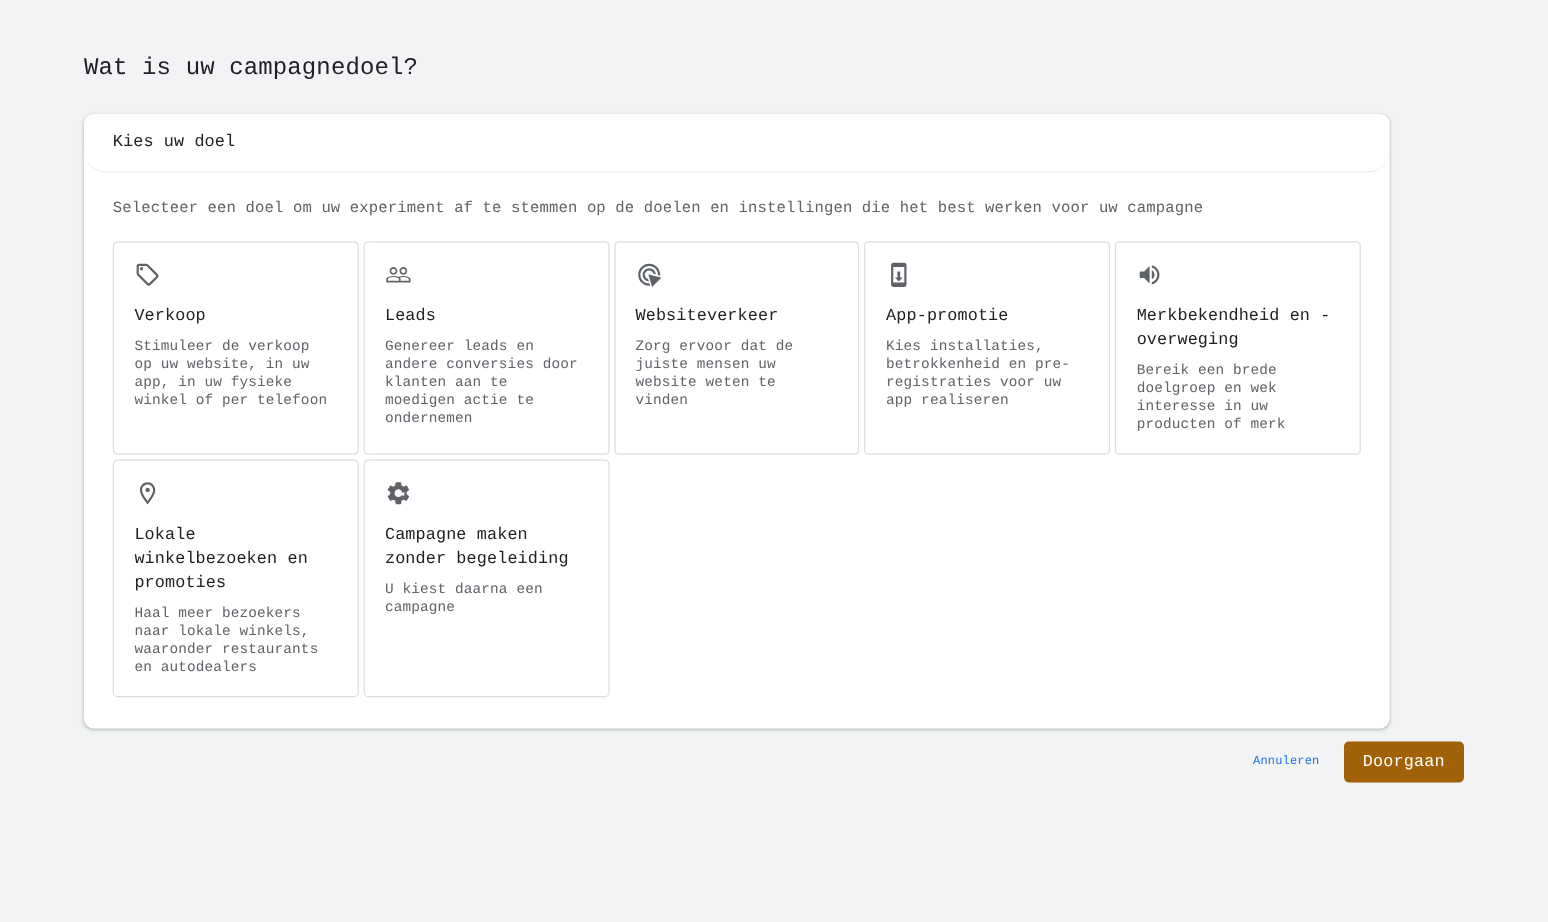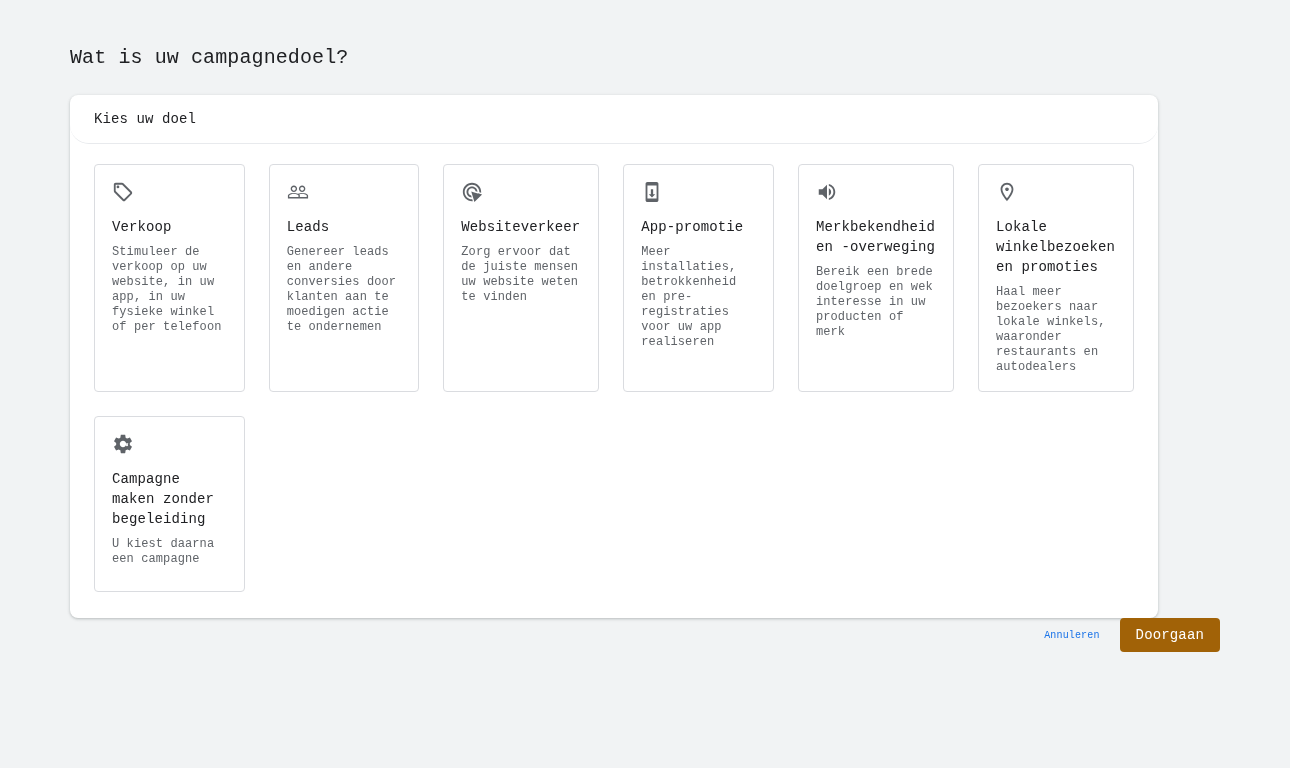--- a/index.html
+++ b/index.html
@@ -65,22 +65,22 @@
     font-size: 13px;
     color: #5f6368;
     line-height: 20px;
     letter-spacing: 0.1px;
     margin-bottom: 17px;
   }
 
   
   .goal-grid {
     display: grid;
-    grid-template-columns: repeat(6, 1fr);
-    gap: 24px;
+    grid-template-columns: repeat(5, 1fr);
+    gap: 4px;
   }
 
   .goal-card {
     background: #ffffff;
     border: 1px solid #dadce0;
     border-radius: 4px;
     min-height: 176px;
     padding: 16px 18px 16px 17px;
     cursor: pointer;
     position: relative;
@@ -152,20 +152,21 @@
   <h1 class="page-title">Wat is uw campagnedoel?</h1>
 
   <div class="panel">
 
     <div class="panel-header">
       <span class="panel-header-title">Kies uw doel</span>
     </div>
 
     <div class="panel-body">
 
+      <div class="panel-subtitle">Selecteer een doel om uw experiment af te stemmen op de doelen en instellingen die het best werken voor uw campagne</div>
 
       <div class="goal-grid">
 
         <div class="goal-card">
           <span class="goal-icon">
             <svg viewBox="0 0 24 24">
                 <path d="M21.41 11.58l-9-9C12.05 2.22 11.55 2 11 2H4c-1.1 0-2 .9-2 2v7c0 .55.22 1.05.59 1.42l9 9c.36.36.86.58 1.41.58s1.05-.22 1.41-.59l7-7c.37-.36.59-.86.59-1.41s-.23-1.06-.59-1.42zM13 20.01L4 11V4h7v-.01l9 9-7 7.02z"></path>
                 <circle cx="6.5" cy="6.5" r="1.5"></circle>
               </svg>
           </span>
@@ -193,21 +194,21 @@
           <div class="goal-desc">Zorg ervoor dat de juiste mensen uw website weten te vinden</div>
         </div>
 
         <div class="goal-card">
           <span class="goal-icon">
             <svg viewBox="0 0 24 24">
                 <path d="M17 1.01L7 1c-1.1 0-2 .9-2 2v18c0 1.1.9 2 2 2h10c1.1 0 2-.9 2-2V3c0-1.1-.9-1.99-2-1.99zM17 19H7V5h10v14zm-5-1l3.5-3.5h-2.25V9h-2.5v5.5H8.5L12 18z"></path>
               </svg>
           </span>
           <div class="goal-title">App-promotie</div>
-          <div class="goal-desc">Meer installaties, betrokkenheid en pre-registraties voor uw app realiseren</div>
+          <div class="goal-desc">Kies installaties, betrokkenheid en pre-registraties voor uw app realiseren</div>
         </div>
 
         <div class="goal-card">
           <span class="goal-icon">
             <svg viewBox="0 0 24 24">
                 <path d="M3 9v6h4l5 5V4L7 9H3zm13.5 3c0-1.77-1.02-3.29-2.5-4.03v8.05c1.48-.73 2.5-2.25 2.5-4.02zM14 3.23v2.06c2.89.86 5 3.54 5 6.71s-2.11 5.85-5 6.71v2.06c4.01-.91 7-4.49 7-8.77s-2.99-7.86-7-8.77z"></path>
               </svg>
           </span>
           <div class="goal-title">Merkbekendheid en -overweging</div>
           <div class="goal-desc">Bereik een brede doelgroep en wek interesse in uw producten of merk</div>

